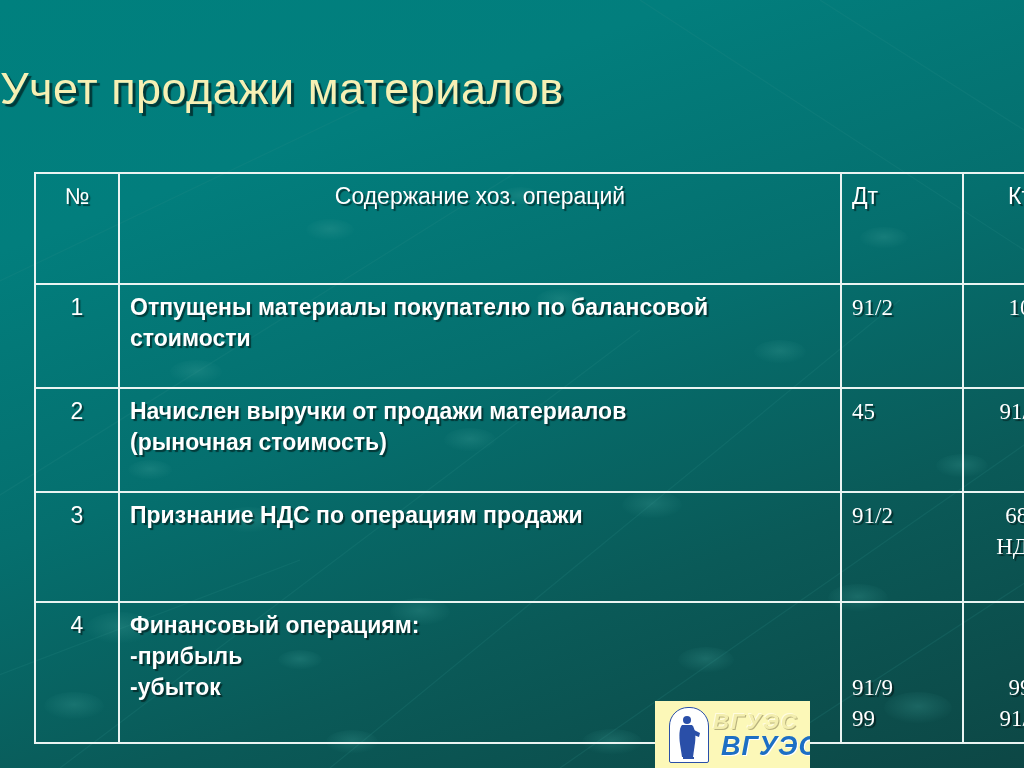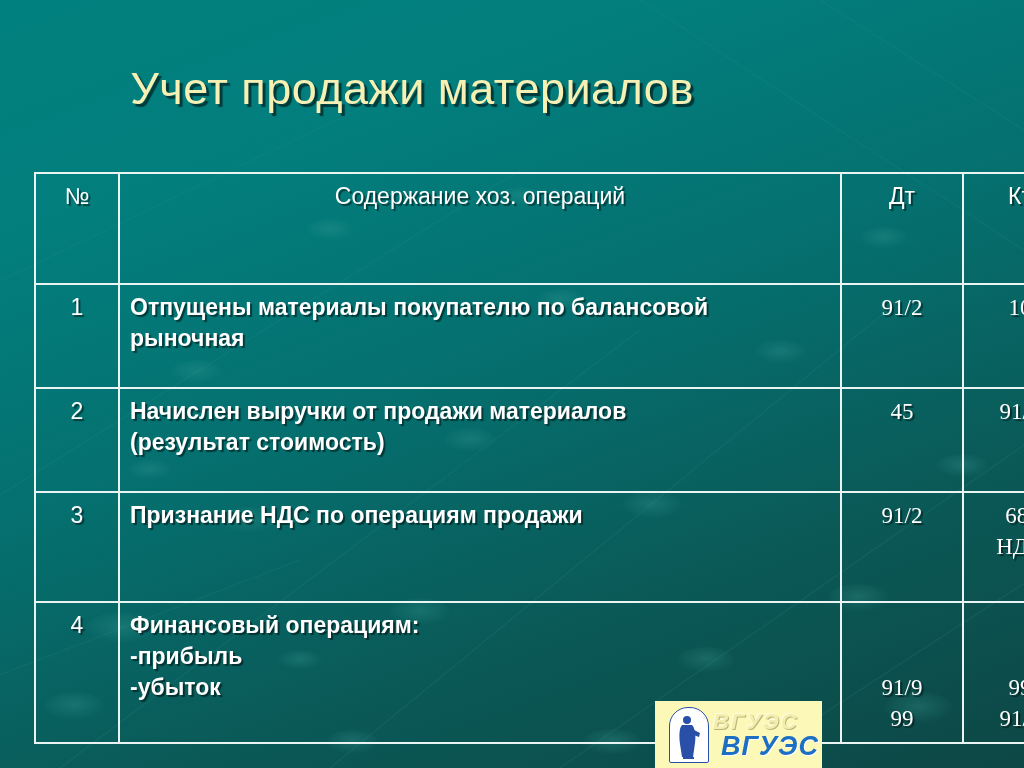--- a/index.html
+++ b/index.html
@@ -34,21 +34,21 @@
     pointer-events: none;
     opacity: .55;
   }
 
   
   .title {
     position: absolute;
     left: 0;
     top: 62px;
     width: 824px;
-    text-align: center;
+    text-align: left;
     font-size: 45px;
     line-height: 54px;
     font-weight: normal;
     color: #f6f0b4;
     text-shadow: 3px 3px 1px rgba(0,0,0,.55);
     letter-spacing: .5px;
     white-space: nowrap;
   }
 
   
@@ -69,21 +69,21 @@
   table.acct td {
     border: 2px solid #eaf4f2;
     vertical-align: top;
     padding: 7px 10px 4px 10px;
     font-size: 23px;
     line-height: 31px;
     text-shadow: 2px 2px 1px rgba(0,0,0,.5);
   }
   .c-num    { width: 62px;  text-align: center; }
   .c-desc   { width: 700px; text-align: left; border-radius: 23px;   }
-  .c-dt     { width: 100px; text-align: center; }
+  .c-dt     { width: 100px; text-align: left; }
   .c-kt     { width: 92px;  text-align: center; }
   td.hdr-desc { text-align: center; }
 
   .r-head td { height: 98px; }
   .r1 td, .r2 td { height: 91px; }
   .r3 td { height: 97px; }
   .r4 td { height: 128px; }
 
   .desc-line { display: block; font-weight: bold; }
   .numwrap   { display: block; font-family: Liberation Serif, serif; }
@@ -91,21 +91,20 @@
 
   
   .logo {
     position: absolute;
     left: 655px;
     top: 701px;
     width: 155px;
     height: 67px;
     background: #fcf8b8;
     overflow: hidden;
-    padding-left: 12px;
   }
   .logo-mark {
     position: absolute;
     left: 14px;
     top: 6px;
     width: 38px;
     height: 54px;
     background: #ffffff;
     border: 1px solid #2a4fa8;
     border-radius: 19px 19px 2px 2px;
@@ -200,35 +199,35 @@
           <td class="c-num">№</td>
           <td class="c-desc hdr-desc">Содержание хоз. операций</td>
           <td class="c-dt">Дт</td>
           <td class="c-kt">Кт</td>
         </tr>
 
         <tr class="r1">
           <td class="c-num">1</td>
           <td class="c-desc">
             <span class="desc-line">Отпущены материалы покупателю по балансовой</span>
-            <span class="desc-line">рыночная</span>
+            <span class="desc-line">стоимости</span>
           </td>
           <td class="c-dt">
             <span class="numwrap">91/2</span>
           </td>
           <td class="c-kt">
             <span class="numwrap">10</span>
           </td>
         </tr>
 
         <tr class="r2">
           <td class="c-num">2</td>
           <td class="c-desc">
             <span class="desc-line">Начислен выручки от продажи материалов</span>
-            <span class="desc-line">(результат стоимость)</span>
+            <span class="desc-line">(рыночная стоимость)</span>
           </td>
           <td class="c-dt">
             <span class="numwrap">45</span>
           </td>
           <td class="c-kt">
             <span class="numwrap">91/1</span>
           </td>
         </tr>
 
         <tr class="r3">

